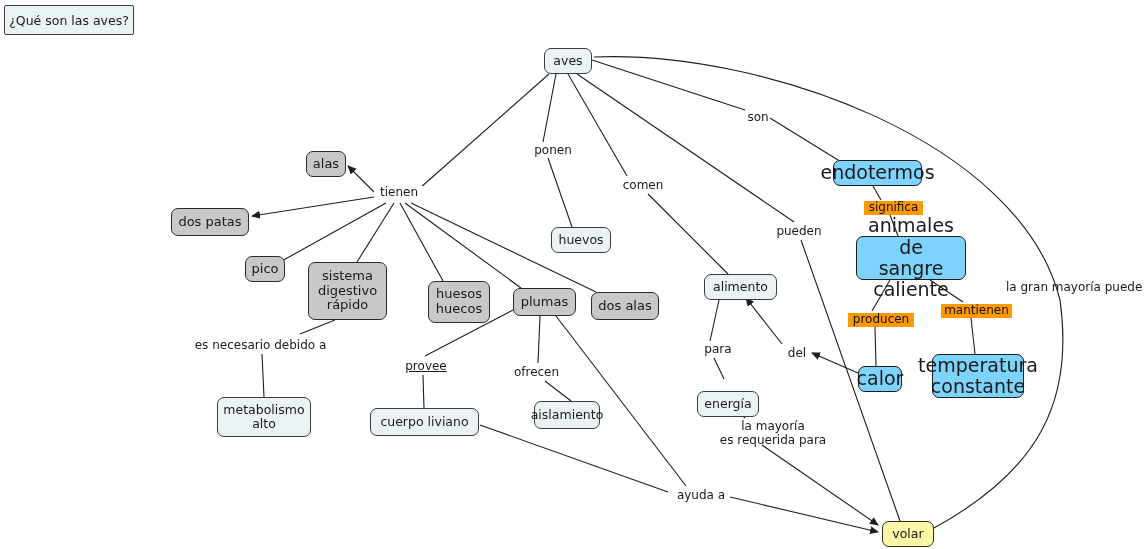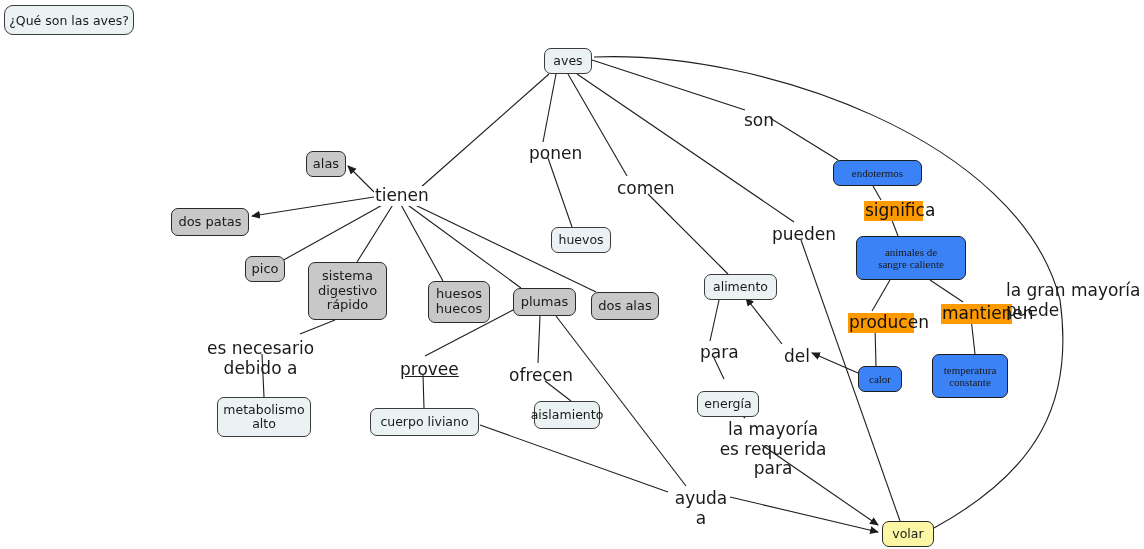--- a/index.html
+++ b/index.html
@@ -46,46 +46,45 @@
     background: #ebf2f4;
     border-color: #3b3b3b;
     font-size: 12.5px;
   }
   .node.gray {
     background: #c8c8c8;
     border-color: #2b2b2b;
     font-size: 13px;
   }
   .node.orange {
-    background: #3b82f6;
+    background: #7dd3fc;
     border-color: #1d1d1d;
-    font-size: 11px;
-    font-family: Liberation Serif, serif;
+    font-size: 19px;
   }
   .node.yellow {
     background: #fbf7a5;
     border-color: #2b2b2b;
     font-size: 12.5px;
   }
   .title-box {
     position: absolute;
     box-sizing: border-box;
     display: flex;
     align-items: center;
     justify-content: center;
     background: #ebf2f4;
     border: 1px solid #3b3b3b;
-    border-radius: 9px;
+    border-radius: 2px;
     font-size: 12.5px;
     color: #1a1a1a;
     z-index: 4;
   }
   .link-label {
     position: absolute;
-    font-size: 17px;
+    font-size: 12px;
     color: #1a1a1a;
     line-height: 1.15;
     text-align: center;
     white-space: pre-line;
     background: transparent;
     z-index: 2;
     padding: 0 1px;
   }
   .link-label.hl {
     background: #ff9900;
@@ -184,21 +183,21 @@
   <div class="node blue" style="left:704px; top:274px; width:73px;  height:26px;">alimento</div>
   <div class="node blue" style="left:697px; top:379px; width:62px;  height:26px;margin-top:12px;">energía</div>
   <div class="node blue" style="left:217px; top:397px; width:94px;  height:40px;">metabolismo
 alto</div>
   <div class="node blue" style="left:370px; top:408px; width:109px; height:28px;">cuerpo liviano</div>
   <div class="node blue" style="left:534px; top:401px; width:66px;  height:28px;">aislamiento</div>
   <div class="node orange" style="left:833px; top:160px; width:89px;  height:26px;">endotermos</div>
   <div class="node orange" style="left:856px; top:236px; width:110px; height:44px;">animales de
 sangre caliente</div>
   <div class="node orange" style="left:858px; top:366px; width:44px;  height:26px;">calor</div>
-  <div class="node orange" style="left:932px; top:354px; width:76px;  height:44px;">temperatura
+  <div class="node orange" style="left:932px; top:354px; width:92px;  height:44px;">temperatura
 constante</div>
   <div class="node yellow" style="left:882px; top:521px; width:52px;  height:26px;">volar</div>
 
   <div class="link-label plain" style="left:374px; top:186px; width:48px;">tienen</div>
   <div class="link-label" style="left:528px; top:144px; width:48px;">ponen</div>
   <div class="link-label" style="left:616px; top:179px; width:52px;">comen</div>
   <div class="link-label" style="left:743px; top:111px; width:28px;">son</div>
   <div class="link-label" style="left:771px; top:225px; width:54px;">pueden</div>
   <div class="link-label hl" style="left:864px; top:201px; width:57px;">significa</div>
   <div class="link-label hl" style="left:848px; top:313px; width:64px;">producen</div>

